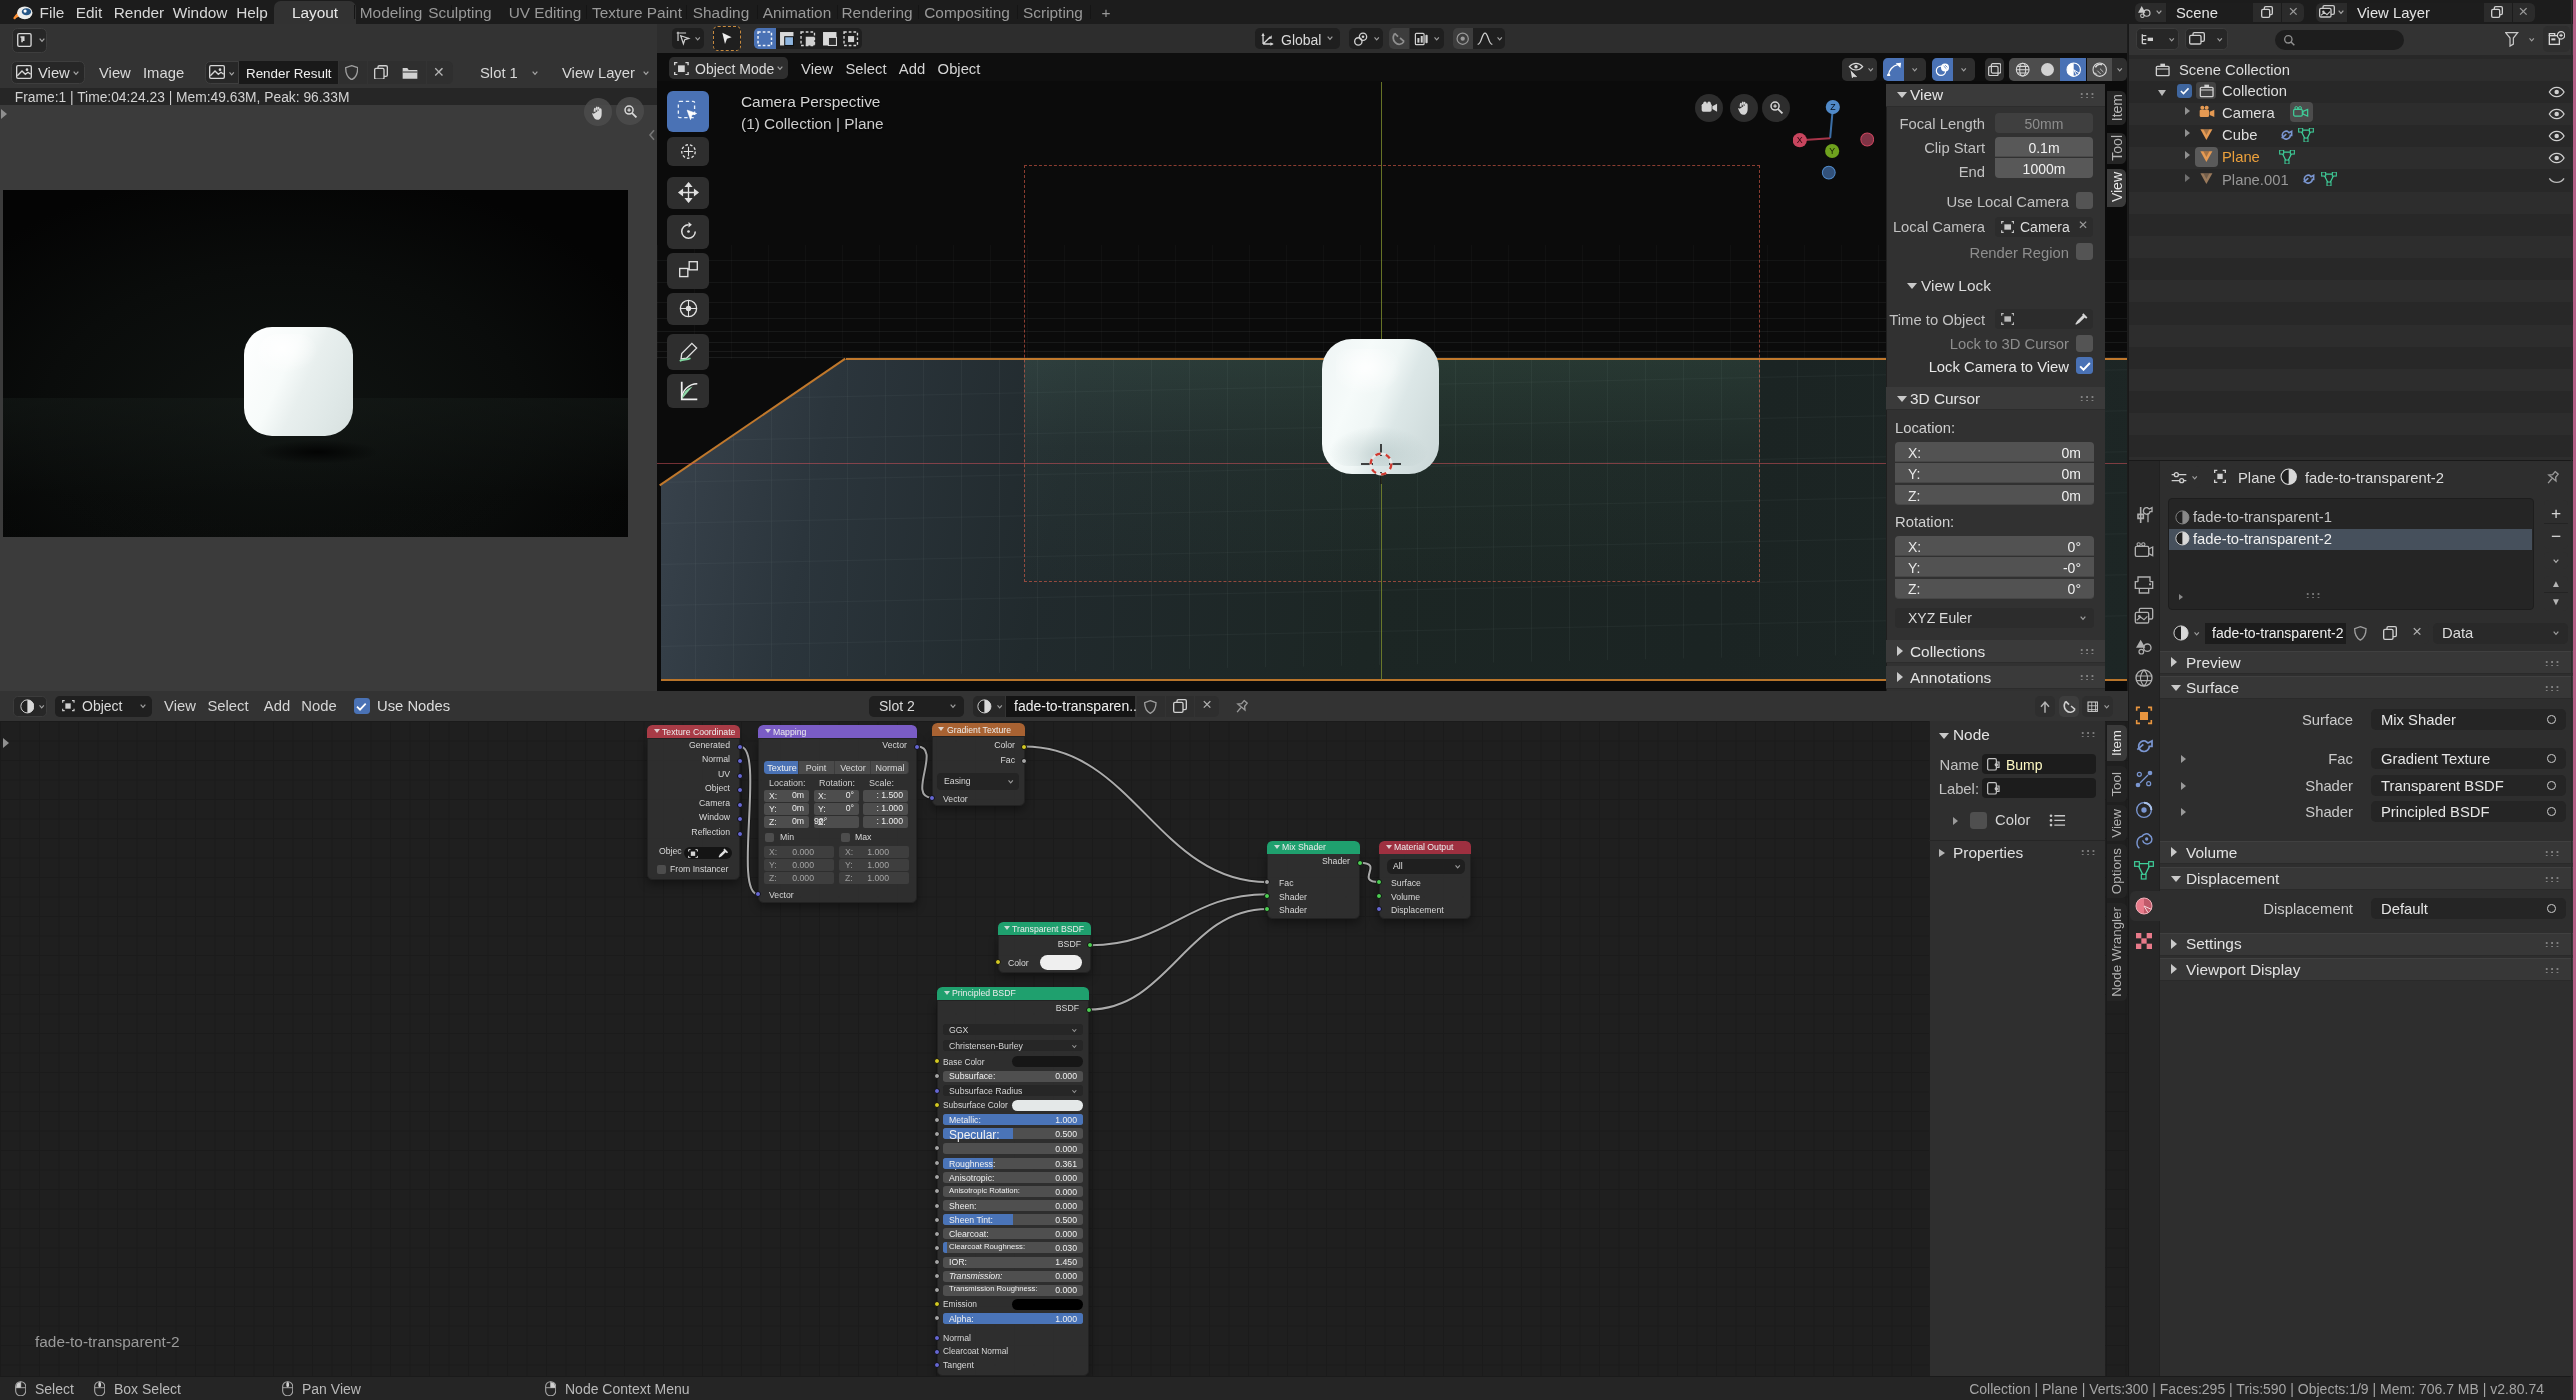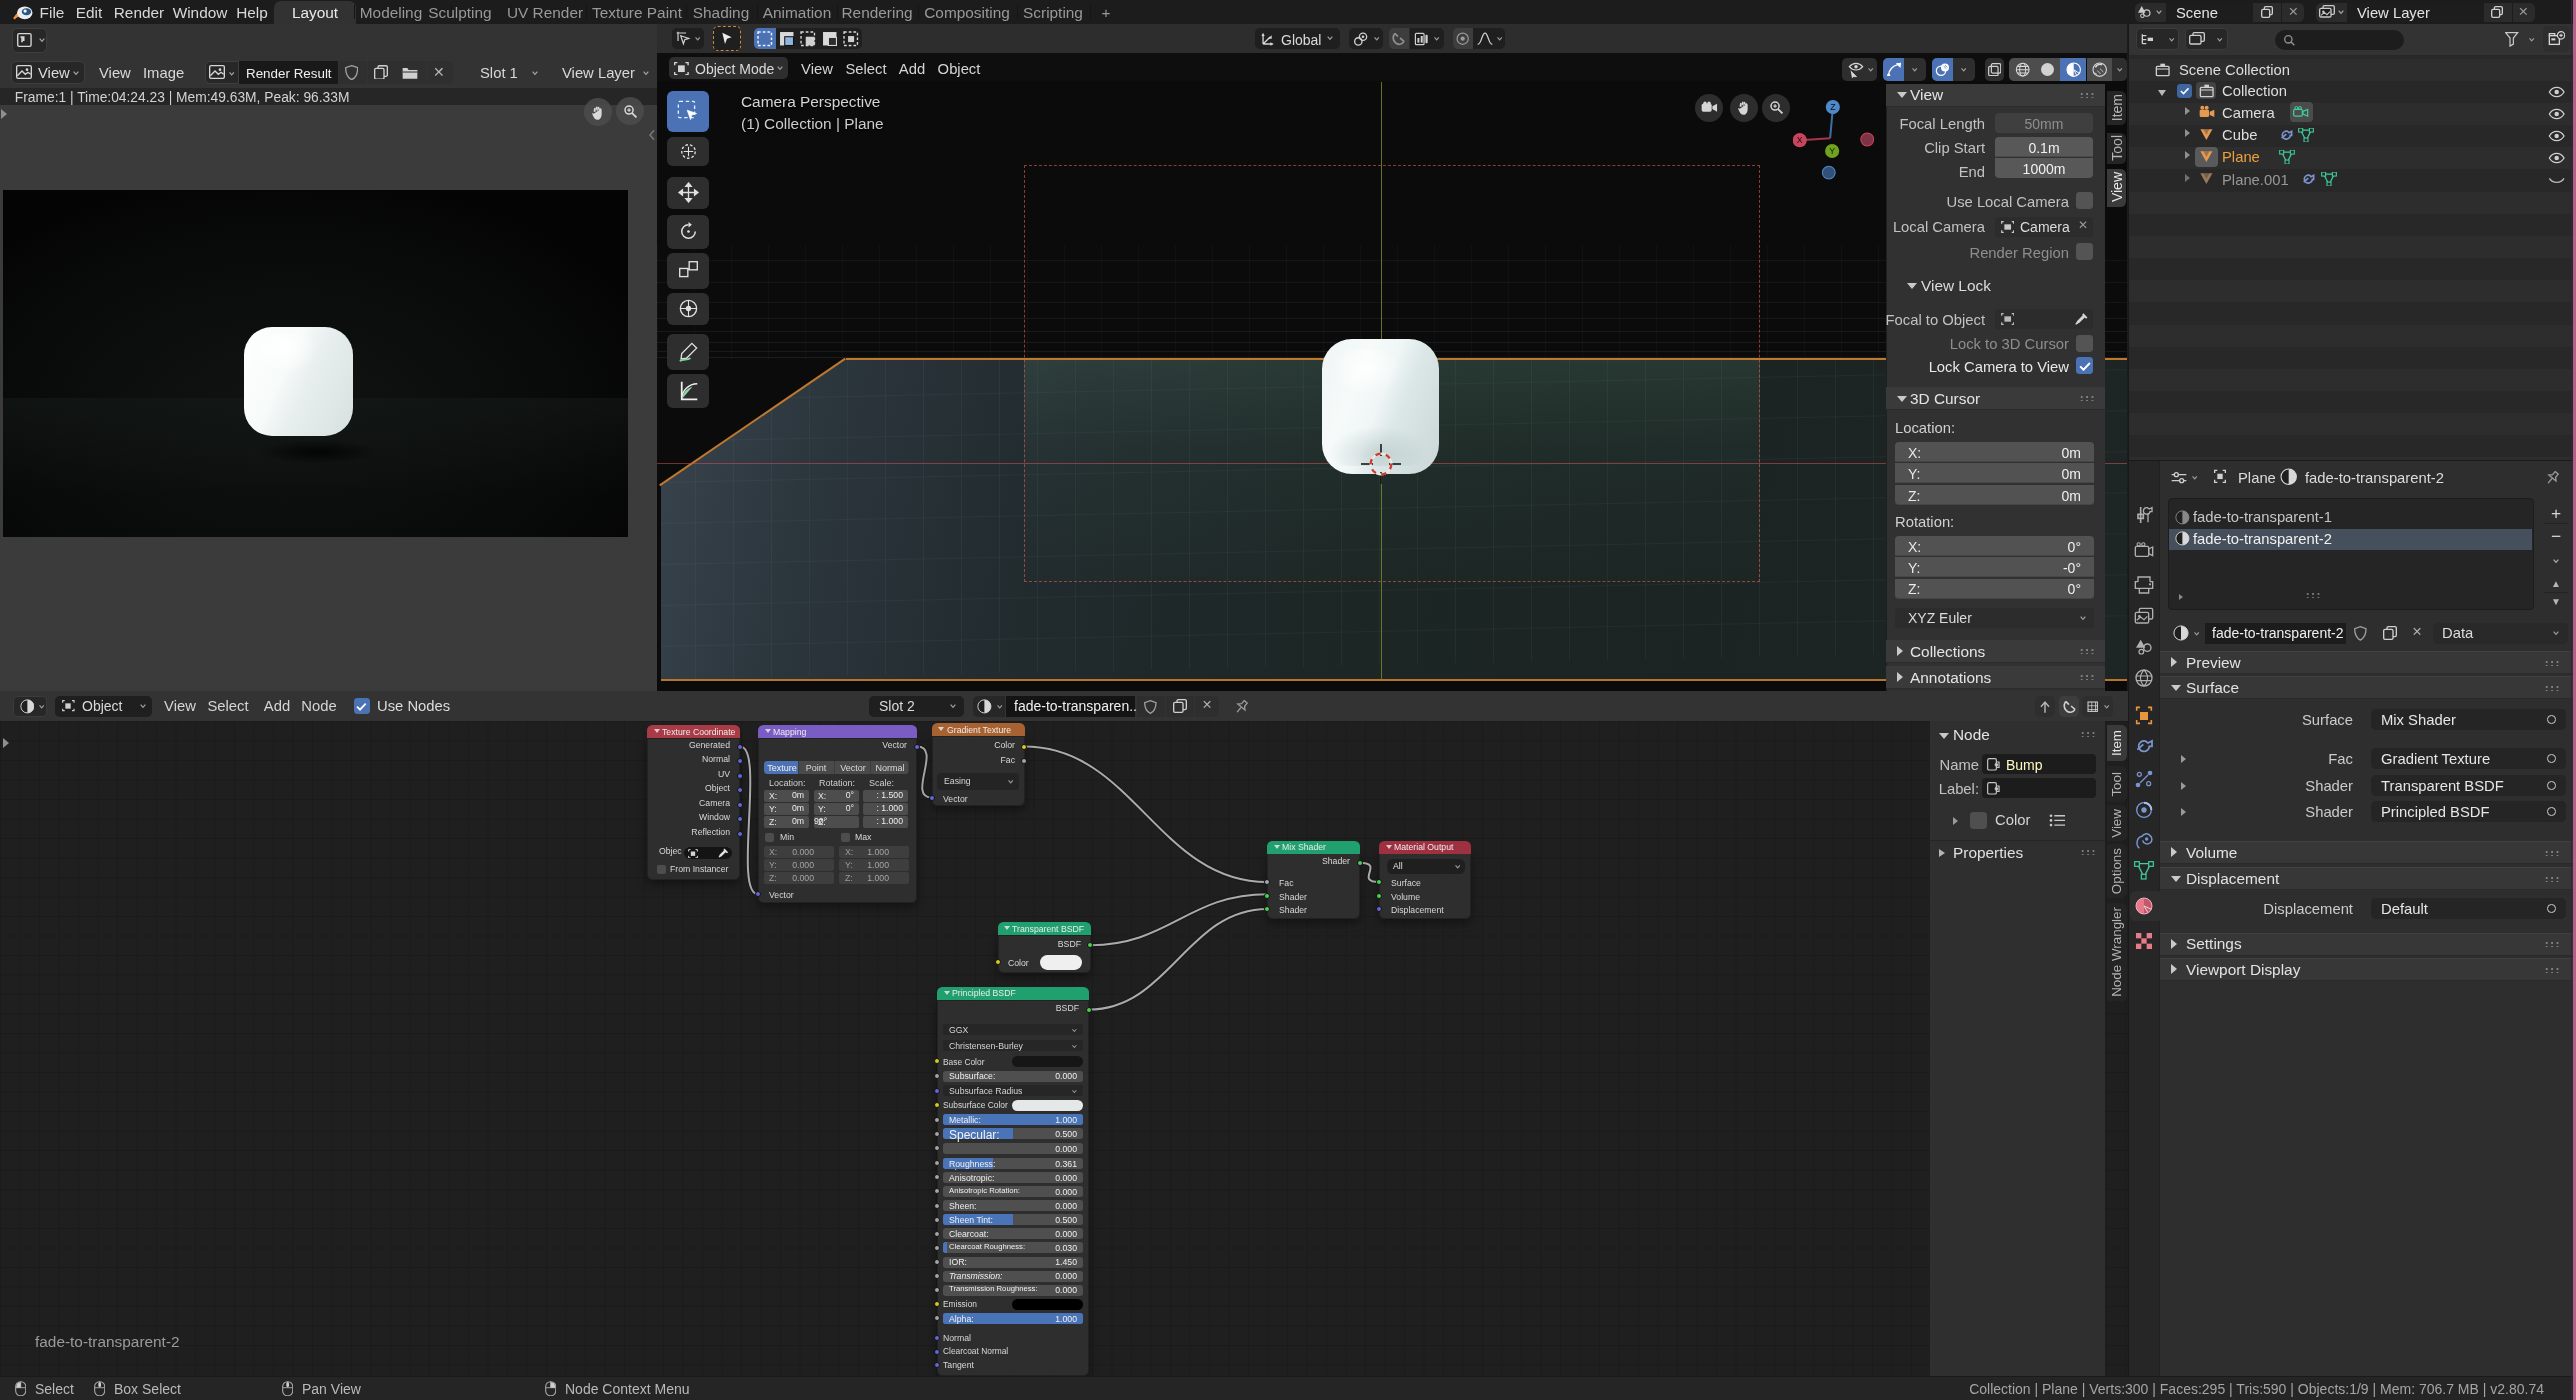--- a/index.html
+++ b/index.html
@@ -19,21 +19,21 @@
 <div style="position:absolute;left:139px;top:4px;font-size:15.4px;color:#d8d8d8;white-space:nowrap;line-height:1.15;transform:translateX(-50%);">Render</div>
 <div style="position:absolute;left:200px;top:4px;font-size:15.4px;color:#d8d8d8;white-space:nowrap;line-height:1.15;transform:translateX(-50%);">Window</div>
 <div style="position:absolute;left:252px;top:4px;font-size:15.4px;color:#d8d8d8;white-space:nowrap;line-height:1.15;transform:translateX(-50%);">Help</div>
 <div style="position:absolute;left:274px;top:0.7px;width:82px;height:23px;background:#323232;border-radius:6.7px 6.7px 0 0;"></div>
 <div style="position:absolute;left:315px;top:4px;font-size:15.4px;color:#e9e9e9;white-space:nowrap;line-height:1.15;transform:translateX(-50%);">Layout</div>
 <div style="position:absolute;left:354px;top:4.7px;width:1.3px;height:14.8px;background:#151515;"></div>
 <div style="position:absolute;left:391px;top:4px;font-size:15.4px;color:#999999;white-space:nowrap;line-height:1.15;transform:translateX(-50%);">Modeling</div>
 <div style="position:absolute;left:451px;top:4.7px;width:1.3px;height:14.8px;background:#151515;"></div>
 <div style="position:absolute;left:460px;top:4px;font-size:15.4px;color:#999999;white-space:nowrap;line-height:1.15;transform:translateX(-50%);">Sculpting</div>
 <div style="position:absolute;left:510px;top:4.7px;width:1.3px;height:14.8px;background:#151515;"></div>
-<div style="position:absolute;left:545px;top:4px;font-size:15.4px;color:#999999;white-space:nowrap;line-height:1.15;transform:translateX(-50%);">UV Render</div>
+<div style="position:absolute;left:545px;top:4px;font-size:15.4px;color:#999999;white-space:nowrap;line-height:1.15;transform:translateX(-50%);">UV Editing</div>
 <div style="position:absolute;left:586px;top:4.7px;width:1.3px;height:14.8px;background:#151515;"></div>
 <div style="position:absolute;left:637px;top:4px;font-size:15.4px;color:#999999;white-space:nowrap;line-height:1.15;transform:translateX(-50%);">Texture Paint</div>
 <div style="position:absolute;left:686px;top:4.7px;width:1.3px;height:14.8px;background:#151515;"></div>
 <div style="position:absolute;left:721px;top:4px;font-size:15.4px;color:#999999;white-space:nowrap;line-height:1.15;transform:translateX(-50%);">Shading</div>
 <div style="position:absolute;left:757px;top:4.7px;width:1.3px;height:14.8px;background:#151515;"></div>
 <div style="position:absolute;left:797px;top:4px;font-size:15.4px;color:#999999;white-space:nowrap;line-height:1.15;transform:translateX(-50%);">Animation</div>
 <div style="position:absolute;left:837px;top:4.7px;width:1.3px;height:14.8px;background:#151515;"></div>
 <div style="position:absolute;left:877px;top:4px;font-size:15.4px;color:#999999;white-space:nowrap;line-height:1.15;transform:translateX(-50%);">Rendering</div>
 <div style="position:absolute;left:918px;top:4.7px;width:1.3px;height:14.8px;background:#151515;"></div>
 <div style="position:absolute;left:967px;top:4px;font-size:15.4px;color:#999999;white-space:nowrap;line-height:1.15;transform:translateX(-50%);">Compositing</div>
@@ -451,21 +451,21 @@
 <svg style="position:absolute;left:1344px;top:197px" width="13.4" height="12" viewBox="0 0 20 18">
       <path d="M1 4 L1 1 L4 1 M16 1 L19 1 L19 4 M19 14 L19 17 L16 17 M4 17 L1 17 L1 14" stroke="#c9c9c9" stroke-width="1.8" fill="none"></path>
       <rect x="5" y="5" width="10" height="8" fill="#c9c9c9"></rect>
     </svg>
 <div style="position:absolute;left:1363px;top:195px;font-size:14px;color:#dcdcdc;white-space:nowrap;line-height:1.15;">Camera</div>
 <div style="position:absolute;left:1421px;top:195px;font-size:12px;color:#9a9a9a;white-space:nowrap;line-height:1.15;">✕</div>
 <div style="position:absolute;left:1144px;top:221px;width:268px;text-align:right;font-size:14.8px;color:#8e8e8e;white-space:nowrap;">Render Region</div>
 <div style="position:absolute;left:1419px;top:219px;width:17.4px;height:17.4px;background:#545454;border-radius:3.4px;"></div>
 <div style="position:absolute;left:1250px;top:259px;width:0;height:0;border-top:6.7px solid #c9c9c9;border-left:5.4px solid transparent;border-right:5.4px solid transparent;"></div>
 <div style="position:absolute;left:1264px;top:253px;font-size:15.4px;color:#dcdcdc;white-space:nowrap;line-height:1.15;">View Lock</div>
-<div style="position:absolute;left:1060px;top:288px;width:268px;text-align:right;font-size:14.8px;color:#c2c2c2;white-space:nowrap;">Focal to Object</div>
+<div style="position:absolute;left:1060px;top:288px;width:268px;text-align:right;font-size:14.8px;color:#c2c2c2;white-space:nowrap;">Time to Object</div>
 <div style="position:absolute;left:1338px;top:285px;width:98px;height:20px;background:#2c2c2c;border-radius:4px;"></div>
 <svg style="position:absolute;left:1344px;top:289px" width="13.4" height="12" viewBox="0 0 20 18">
       <path d="M1 4 L1 1 L4 1 M16 1 L19 1 L19 4 M19 14 L19 17 L16 17 M4 17 L1 17 L1 14" stroke="#b9b9b9" stroke-width="1.8" fill="none"></path>
       <rect x="5" y="5" width="10" height="8" fill="#b9b9b9"></rect>
     </svg>
 <svg style="position:absolute;left:1417px;top:288px" width="14.8" height="14.8" viewBox="0 0 22 22">
       <path d="M14 2 L20 8 L18 10 L16 8 L8 16 L3 19 L2 18 L5 13 L13 5 L12 4 Z" fill="#d5d5d5"></path>
     </svg>
 <div style="position:absolute;left:1144px;top:312px;width:268px;text-align:right;font-size:14.8px;color:#8e8e8e;white-space:nowrap;">Lock to 3D Cursor</div>
 <div style="position:absolute;left:1419px;top:311px;width:17.4px;height:17.4px;background:#545454;border-radius:3.4px;"></div>

